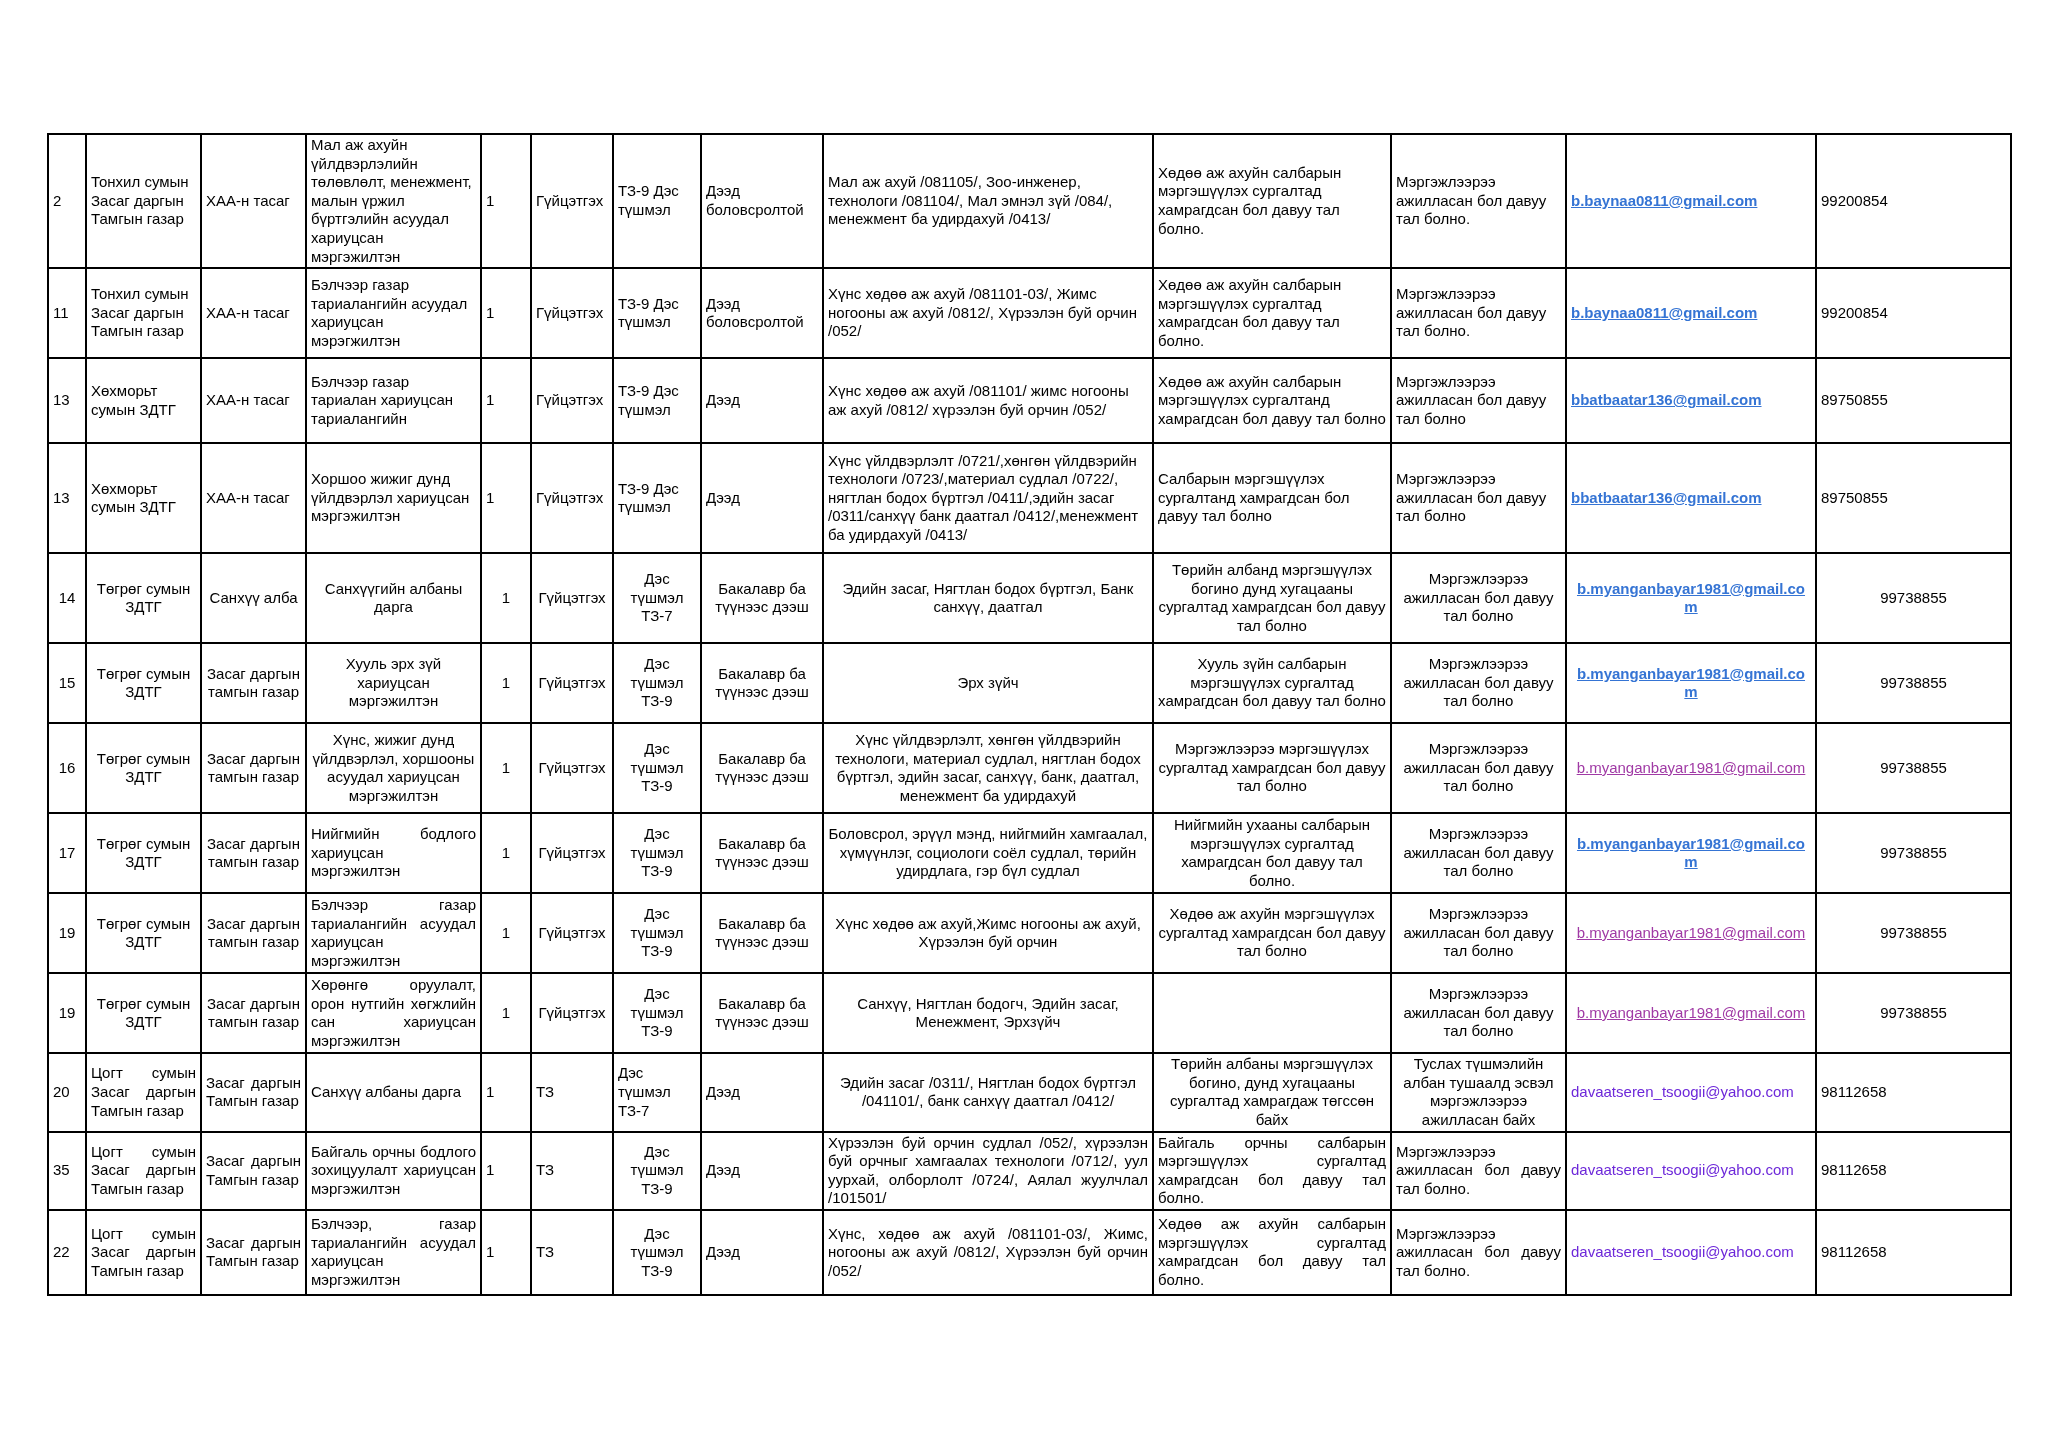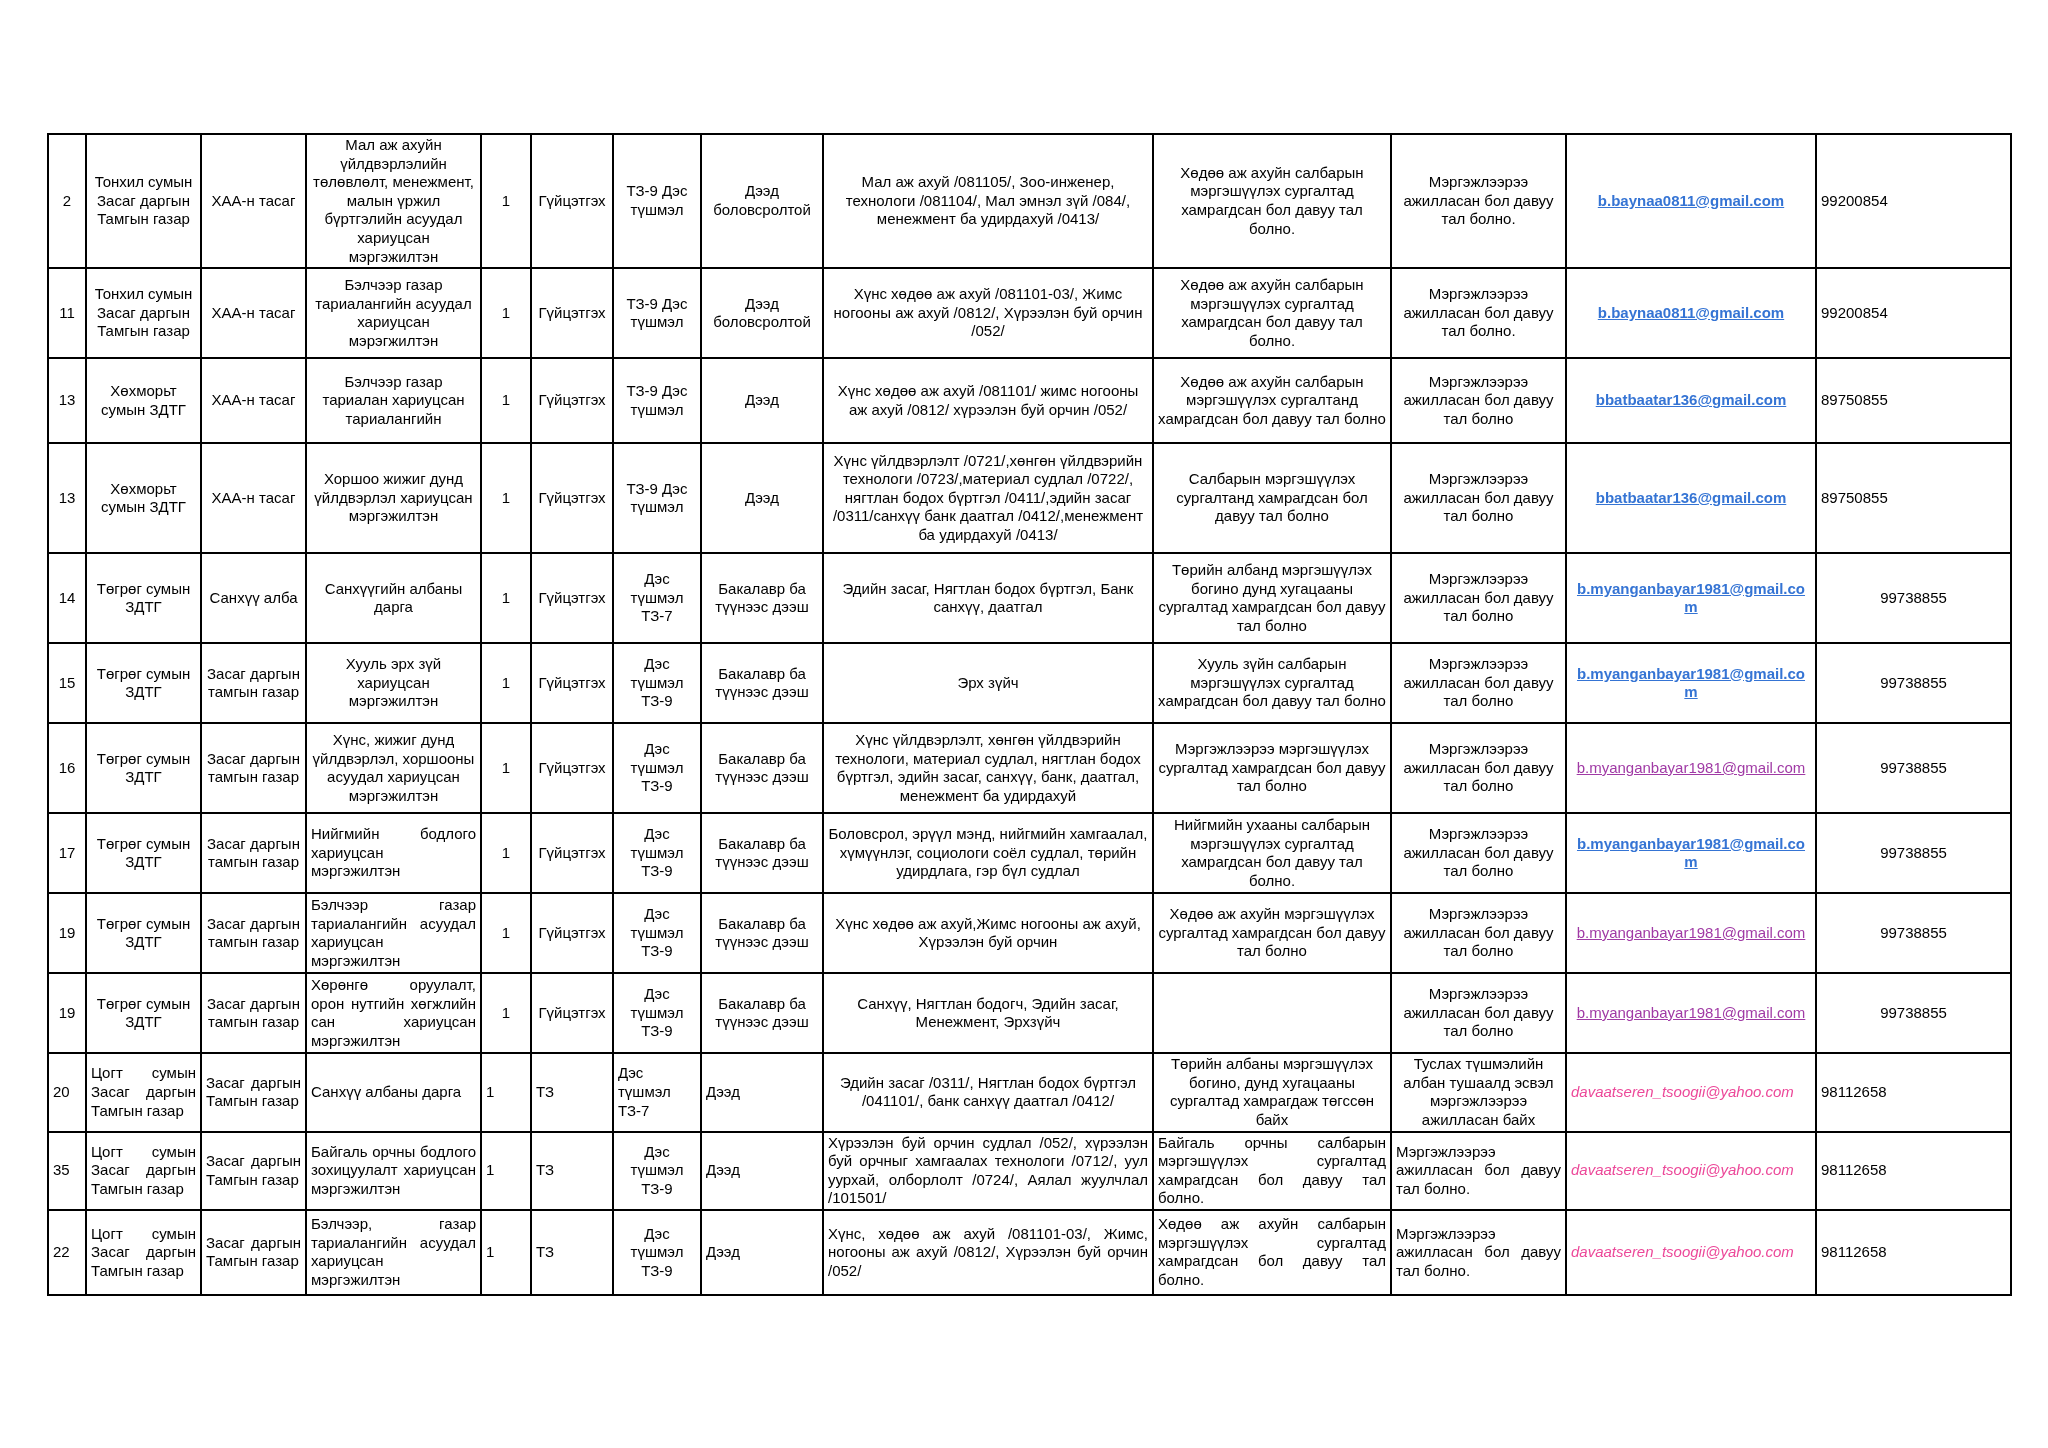--- a/index.html
+++ b/index.html
@@ -39,39 +39,39 @@
   tbody tr:nth-child(5){height:90px}
   tbody tr:nth-child(6){height:80px}
   tbody tr:nth-child(7){height:90px}
   tbody tr:nth-child(8){height:80px}
   tbody tr:nth-child(9){height:80px}
   tbody tr:nth-child(10){height:80px}
   tbody tr:nth-child(11){height:75px}
   tbody tr:nth-child(12){height:75px}
   tbody tr:nth-child(13){height:85px}
   
-  tr.g-a td{text-align:center}
+  tr.g-a td{text-align:left}
   tr.g-a td.cl-phone{text-align:left}
   tr.g-b td{text-align:center}
   tbody tr:nth-child(8) td.cl-position,
   tbody tr:nth-child(9) td.cl-position,
   tbody tr:nth-child(10) td.cl-position{text-align:justify}
   tr.g-c td{text-align:justify}
   tr.g-c td.cl-count, tr.g-c td.cl-category, tr.g-c td.cl-education,
   tr.g-c td.cl-email, tr.g-c td.cl-phone, tr.g-c td.cl-rank{text-align:left}
   tbody tr:nth-child(12) td.cl-rank,
   tbody tr:nth-child(13) td.cl-rank{text-align:center}
   tbody tr:nth-child(11) td.cl-profession,
   tbody tr:nth-child(11) td.cl-training,
   tbody tr:nth-child(11) td.cl-experience{text-align:center}
   
   .email{word-break:break-all;}
   .email.blue{color:var(--link-blue,#3574d4);text-decoration:underline;cursor:pointer;font-weight:bold;}
   .email.purple{color:var(--link-purple,#a03aa5);text-decoration:underline;cursor:pointer;}
-  .email.plain{color:#ec4899;text-decoration:none;font-style:italic;}
+  .email.plain{color:#6d28d9;text-decoration:none;}
 </style>
 </head>
 <body>
 
 <div class="sheet">
   <table class="vacancy">
     <colgroup>
       <col class="c1">
         <col class="c2">
         <col class="c3">

